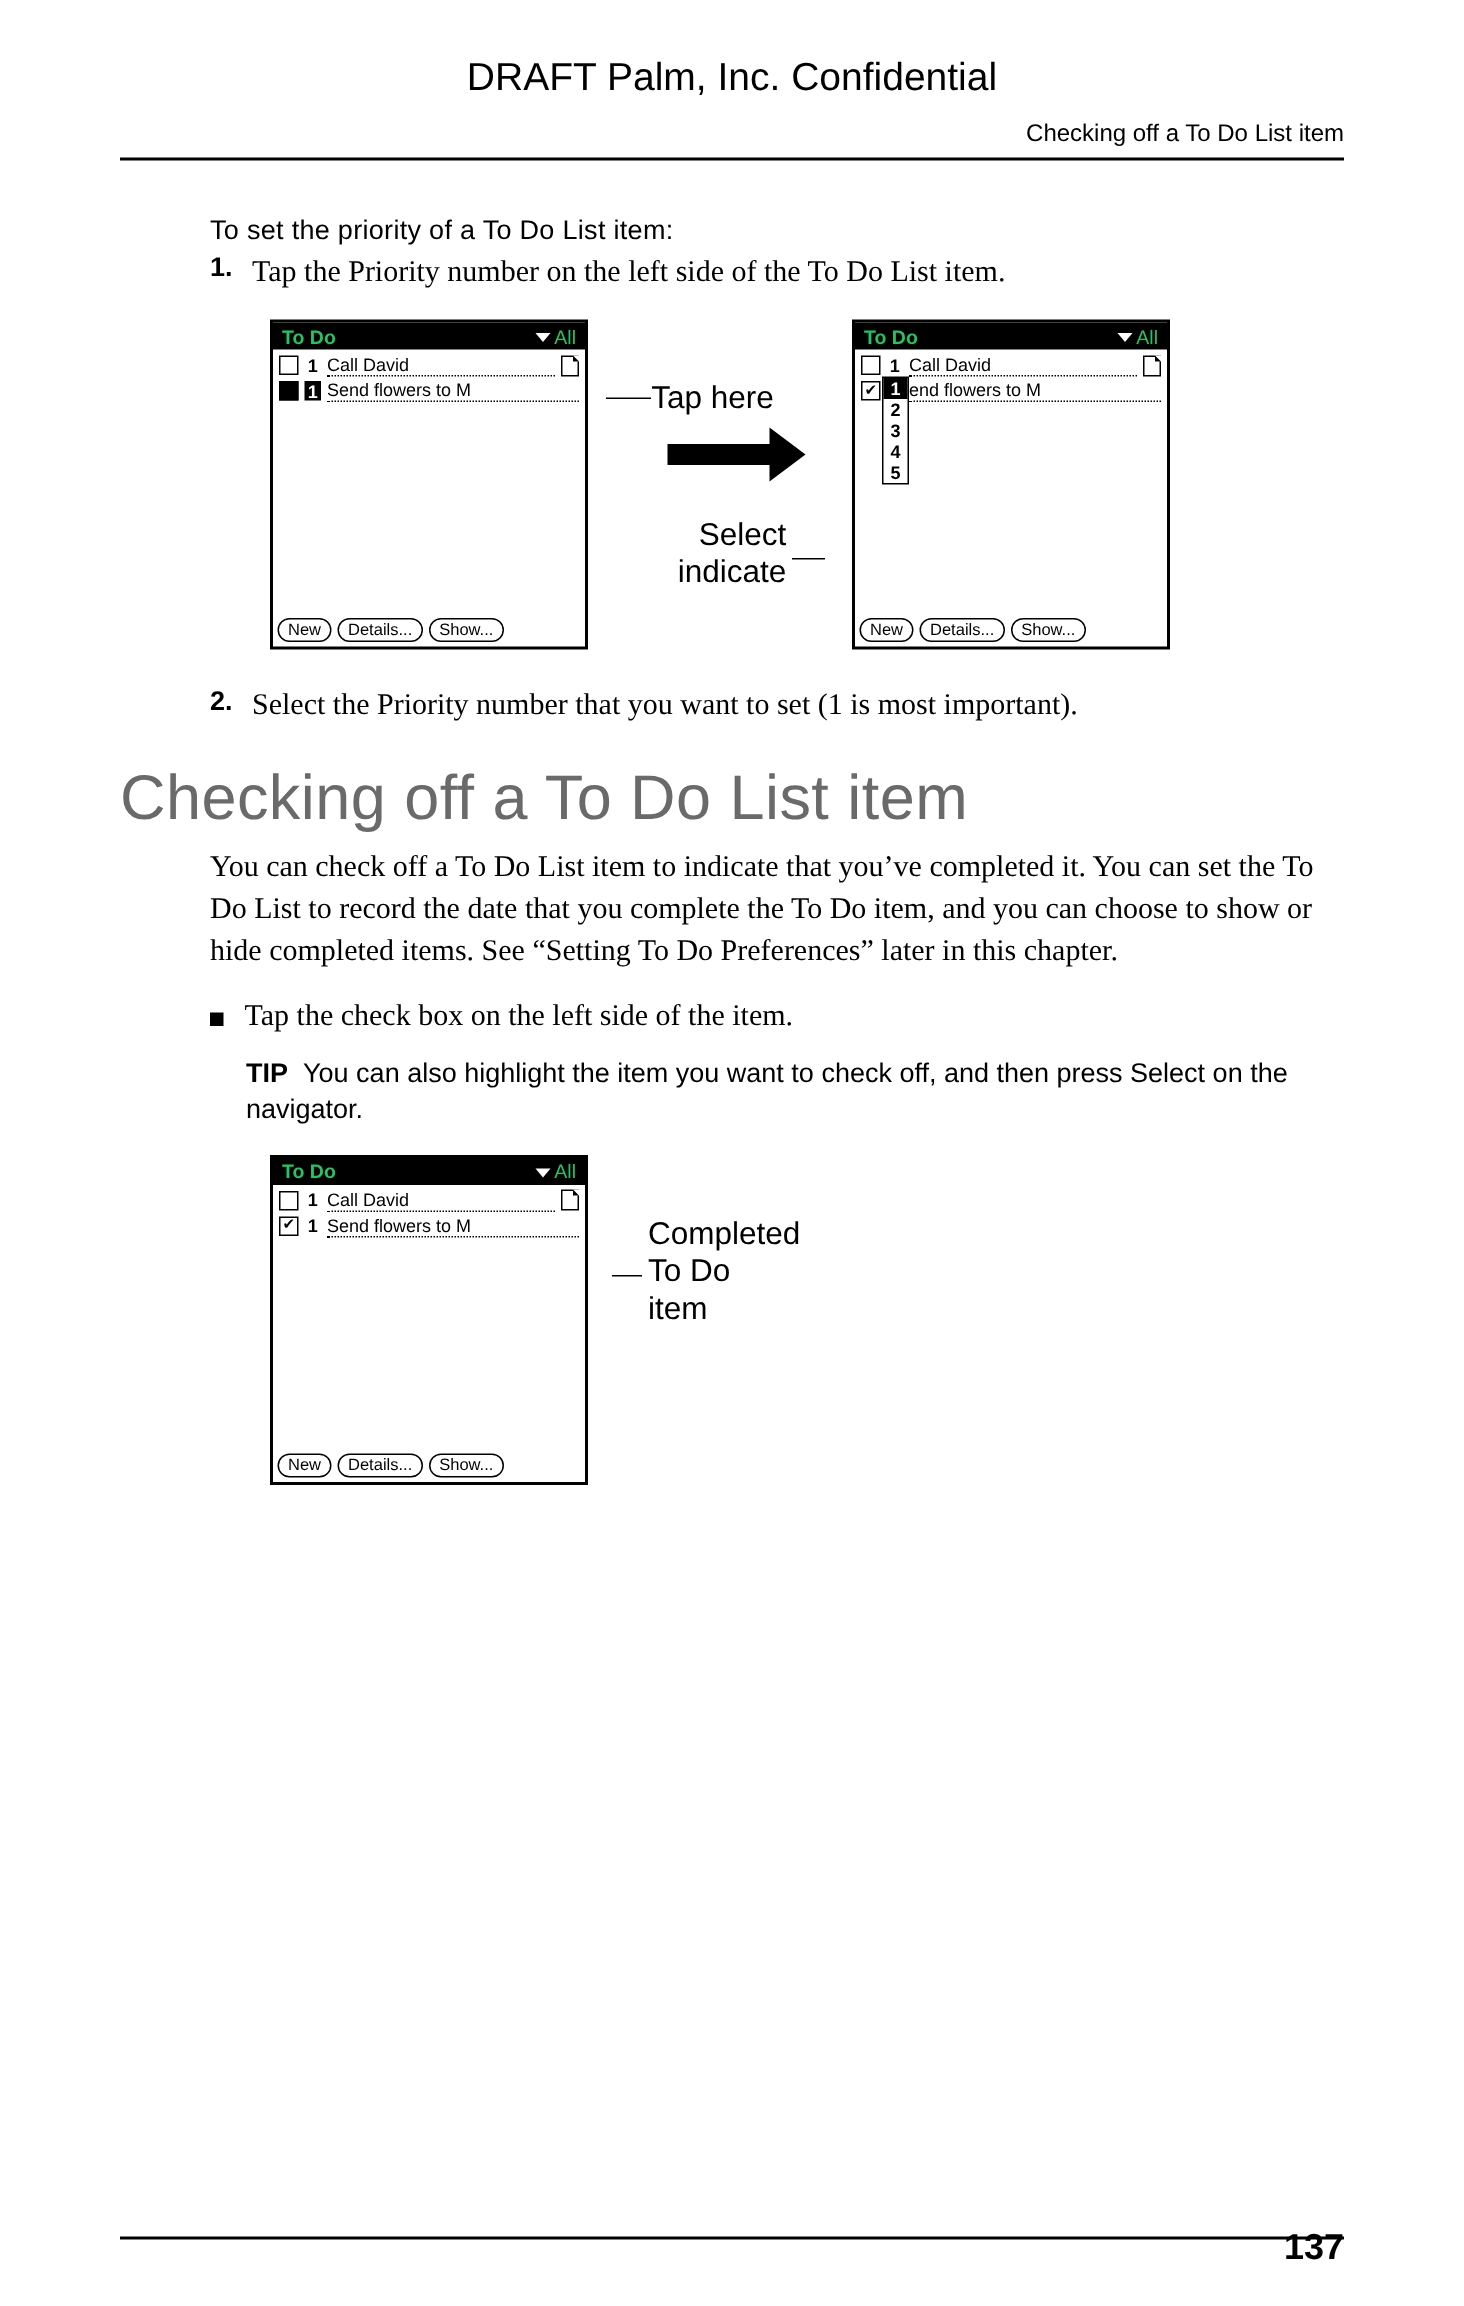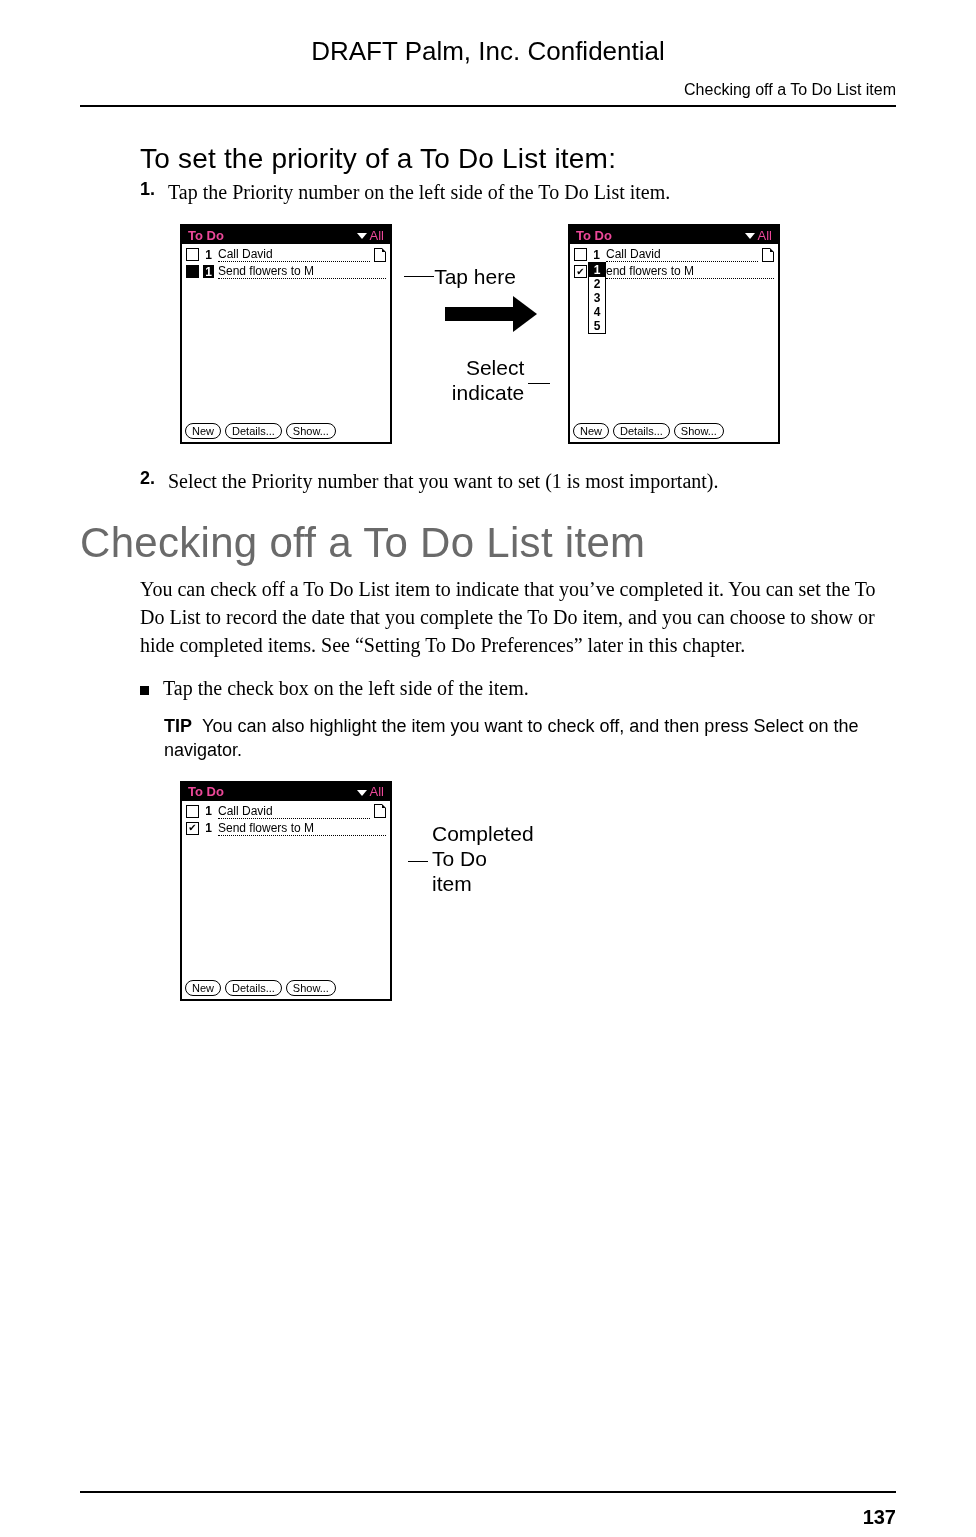--- a/index.html
+++ b/index.html
@@ -35,21 +35,21 @@
     border: 0;
     border-top: 2px solid #000;
     margin: 0 0 36px 0;
   }
   .content {
     padding-left: 60px;
   }
   .proc-title {
     font-family: "Arial Narrow", Arial, sans-serif;
     font-stretch: condensed;
-    font-size: 28px;
+    font-size: 18px;
     margin: 0 0 4px 0;
     letter-spacing: 0.2px;
   }
   ol.steps {
     list-style: none;
     padding: 0;
     margin: 0 0 18px 0;
   }
   ol.steps > li {
     display: flex;
@@ -76,21 +76,21 @@
     width: 208px;
     height: 216px;
     border: 2px solid #000;
     background: #fff;
     display: flex;
     flex-direction: column;
     position: relative;
   }
   .palm-titlebar {
     background: #000;
-    color: #ec4899;
+    color: #22c55e;
     font-family: Arial, Helvetica, sans-serif;
     font-weight: bold;
     font-size: 13px;
     display: flex;
     justify-content: space-between;
     align-items: center;
     padding: 1px 6px;
     height: 18px;
     box-sizing: border-box;
   }
@@ -220,23 +220,23 @@
   }
   .tip b { font-weight:bold; }
   .figure-single {
     display:flex;align-items:flex-start;gap:16px;margin-left:40px;
   }
   .bottom-rule {
     position:absolute;left:80px;right:80px;bottom:60px;
     border-top:2px solid #000;
   }
   .page-num {
-    position:absolute;right:80px;bottom:24px;
-    font-family: Arial, Helvetica, sans-serif;
-    font-weight:bold;font-size:20px;text-align:center;
+    position:absolute;right:80px;bottom:40px;
+    font-family: Arial, Helvetica, sans-serif;
+    font-weight:bold;font-size:24px;text-align:center;
   }
   .lead-line {
     border-top:1px solid #000;
     height:1px;
     align-self:center;
   }
 </style>
 </head>
 <body>
 

